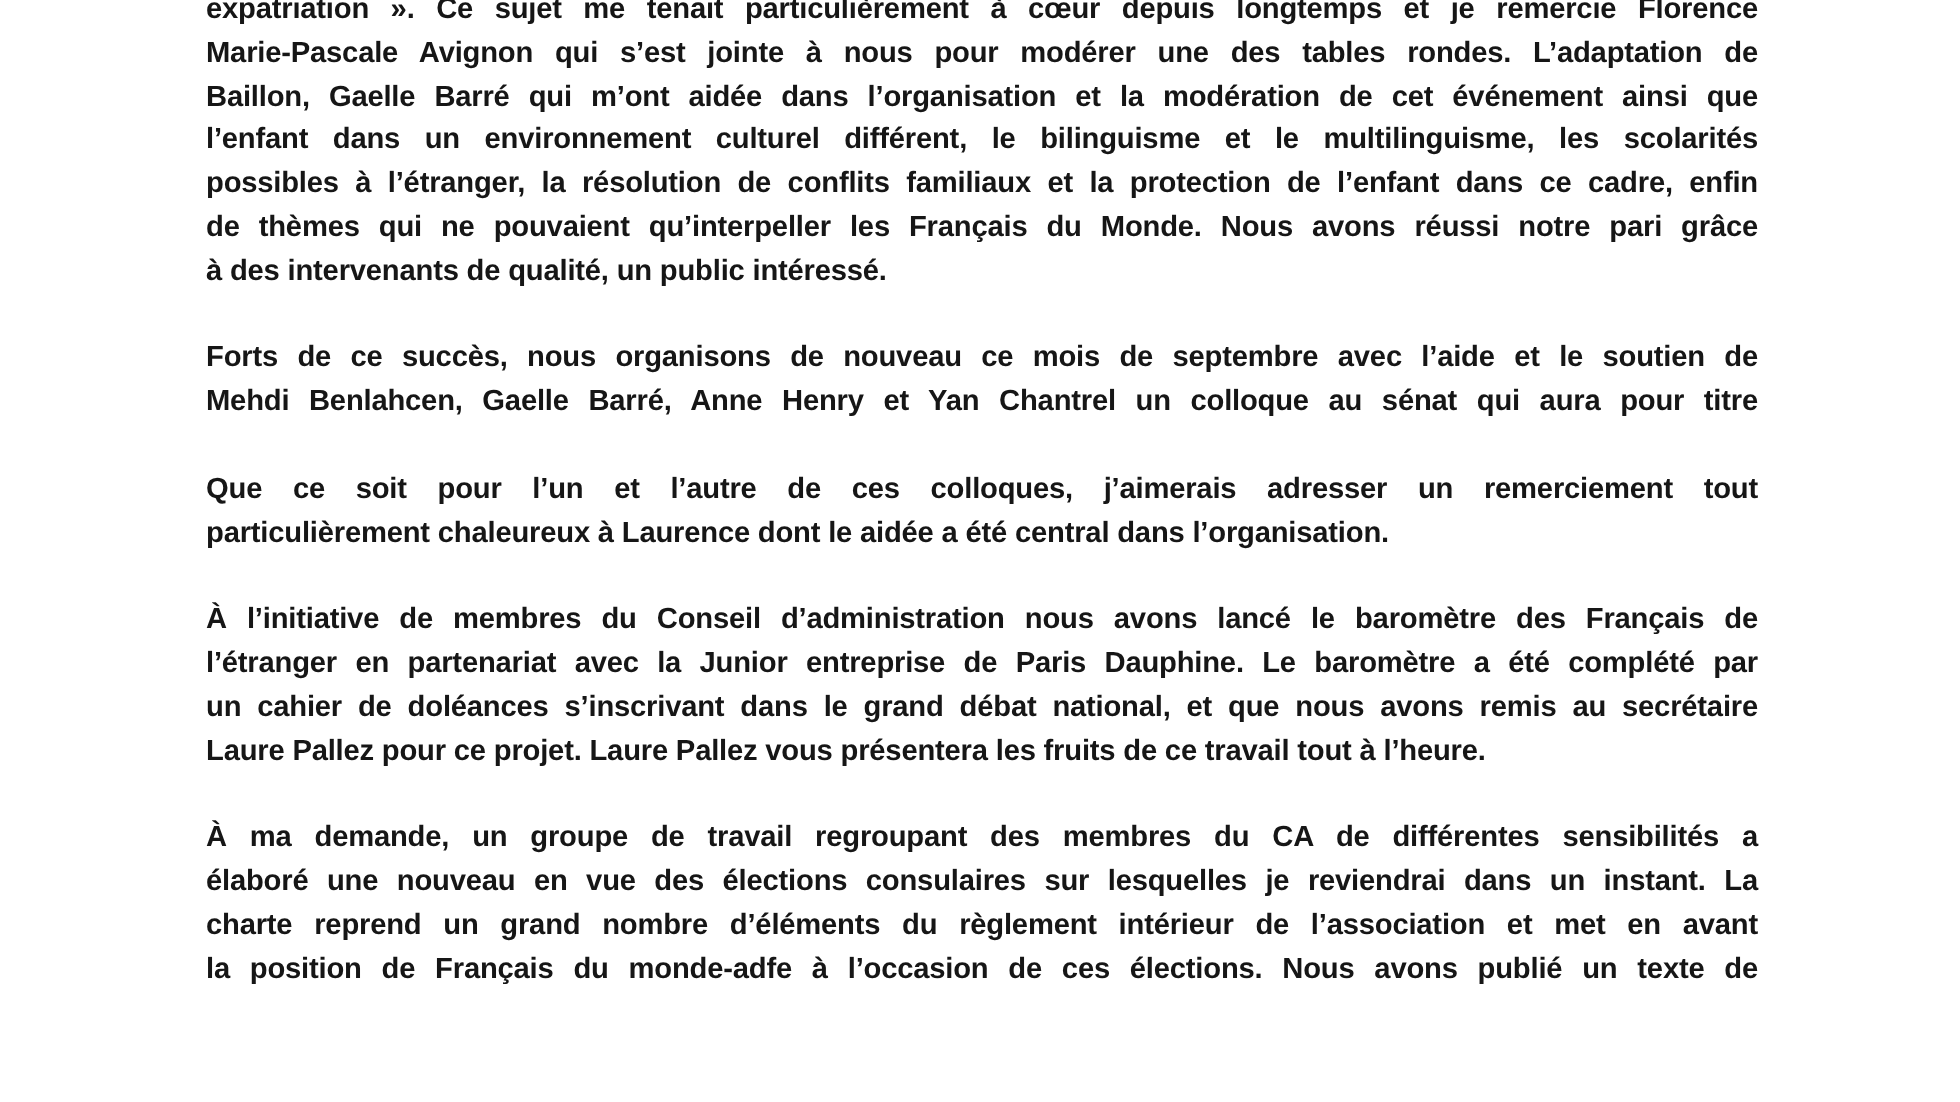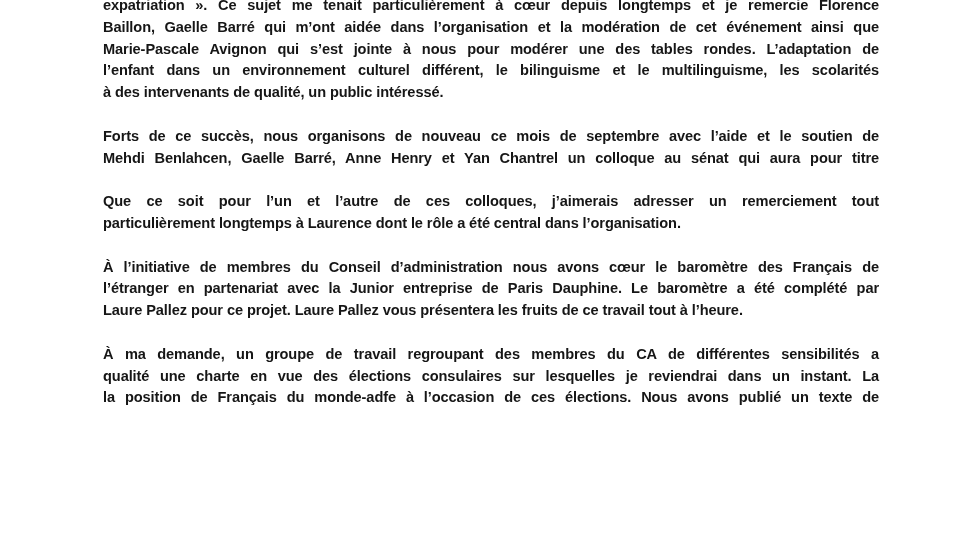--- a/index.html
+++ b/index.html
@@ -40,36 +40,40 @@
     text-align: left;
     text-align-last: left;
   }
 </style>
 </head>
 <body>
 
 <div class="doc-page">
     <div class="para">
       <div class="line">expatriation ». Ce sujet me tenait particulièrement à cœur depuis longtemps et je remercie Florence</div>
+      <div class="line">Marie-Pascale Avignon qui s’est jointe à nous pour modérer une des tables rondes. L’adaptation de</div>
       <div class="line">Baillon, Gaelle Barré qui m’ont aidée dans l’organisation et la modération de cet événement ainsi que</div>
-      <div class="line">Marie-Pascale Avignon qui s’est jointe à nous pour modérer une des tables rondes. L’adaptation de</div>
       <div class="line">l’enfant dans un environnement culturel différent, le bilinguisme et le multilinguisme, les scolarités</div>
+      <div class="line">possibles à l’étranger, la résolution de conflits familiaux et la protection de l’enfant dans ce cadre, enfin</div>
+      <div class="line">de thèmes qui ne pouvaient qu’interpeller les Français du Monde. Nous avons réussi notre pari grâce</div>
       <div class="line endline">à des intervenants de qualité, un public intéressé.</div>
     </div>
     <div class="para">
       <div class="line">Forts de ce succès, nous organisons de nouveau ce mois de septembre avec l’aide et le soutien de</div>
       <div class="line">Mehdi Benlahcen, Gaelle Barré, Anne Henry et Yan Chantrel un colloque au sénat qui aura pour titre</div>
     </div>
     <div class="para">
       <div class="line">Que ce soit pour l’un et l’autre de ces colloques, j’aimerais adresser un remerciement tout</div>
-      <div class="line endline">particulièrement longtemps à Laurence dont le rôle a été central dans l’organisation.</div>
+      <div class="line endline">particulièrement chaleureux à Laurence dont le aidée a été central dans l’organisation.</div>
     </div>
     <div class="para">
-      <div class="line">À l’initiative de membres du Conseil d’administration nous avons cœur le baromètre des Français de</div>
+      <div class="line">À l’initiative de membres du Conseil d’administration nous avons lancé le baromètre des Français de</div>
       <div class="line">l’étranger en partenariat avec la Junior entreprise de Paris Dauphine. Le baromètre a été complété par</div>
+      <div class="line">un cahier de doléances s’inscrivant dans le grand débat national, et que nous avons remis au secrétaire</div>
       <div class="line endline">Laure Pallez pour ce projet. Laure Pallez vous présentera les fruits de ce travail tout à l’heure.</div>
     </div>
     <div class="para">
       <div class="line">À ma demande, un groupe de travail regroupant des membres du CA de différentes sensibilités a</div>
-      <div class="line">qualité une charte en vue des élections consulaires sur lesquelles je reviendrai dans un instant.  La</div>
+      <div class="line">élaboré une nouveau en vue des élections consulaires sur lesquelles je reviendrai dans un instant.  La</div>
+      <div class="line">charte reprend un grand nombre d’éléments du règlement intérieur de l’association et met en avant</div>
       <div class="line">la position de Français du monde-adfe à l’occasion de ces élections. Nous avons publié un texte de</div>
     </div>
   </div>
 
 </body></html>

